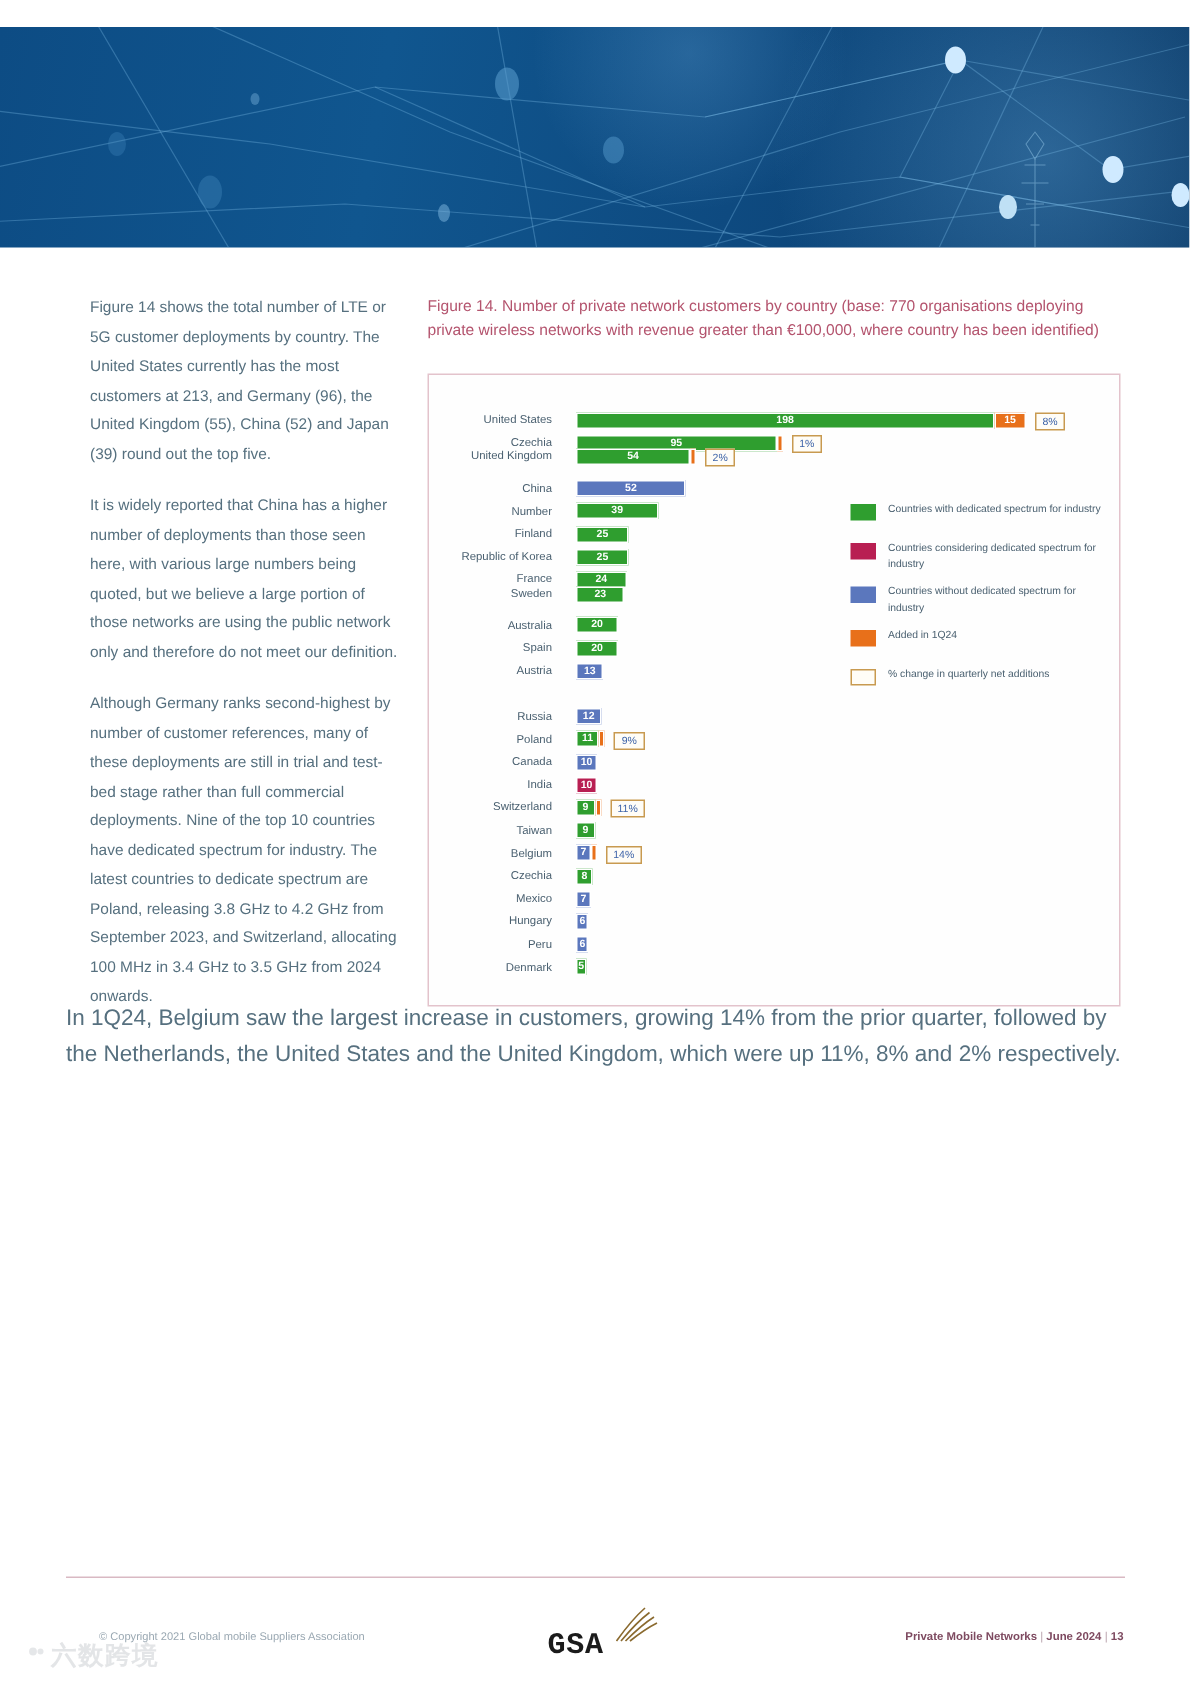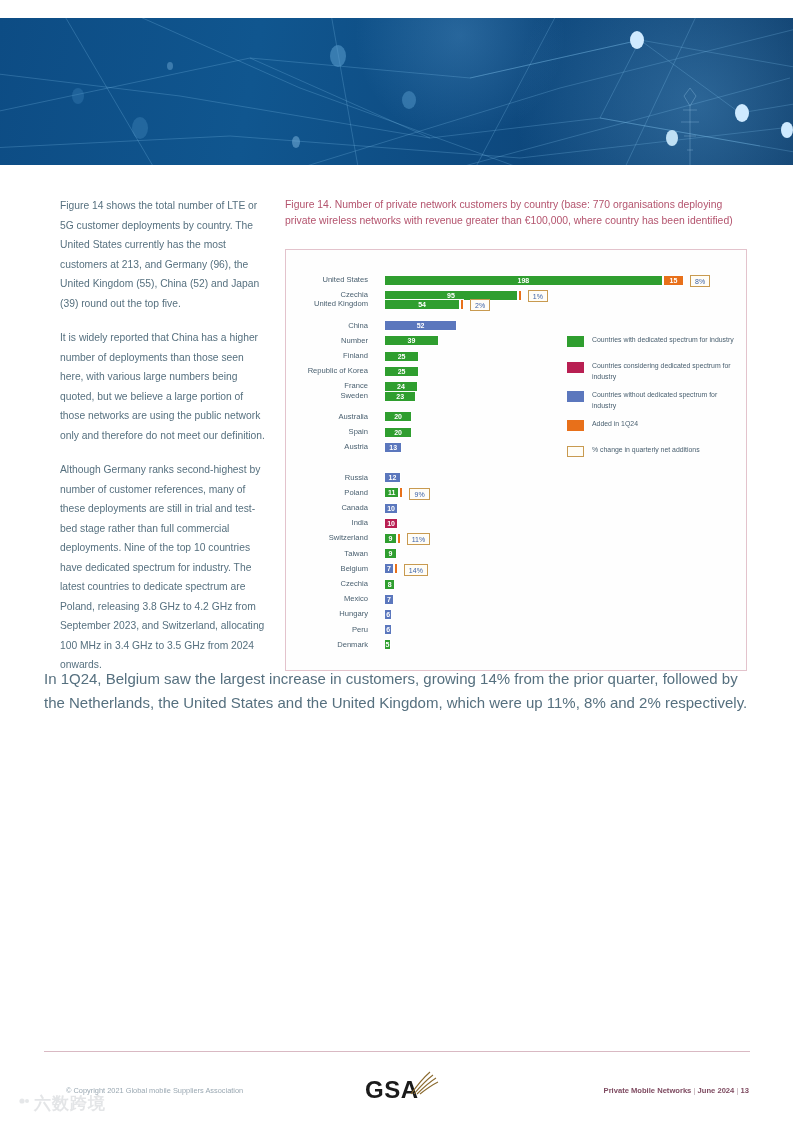--- a/index.html
+++ b/index.html
@@ -92,22 +92,22 @@
   }
   .foot-right{
     position:absolute;right:44px;top:1086px;font-size:7.6px;color:#7e4a60;text-align:right;
   }
   .foot-right b{color:#7e4a60;font-weight:700;}
   .foot-right .sep{color:#b9a3ad;font-weight:400;}
   .gsa{
     position:absolute;left:365px;top:1070px;width:70px;height:32px;
   }
   .gsa-word{
-    font-family:Liberation Sans, sans-serif;font-size:24px;font-weight:700;
-    color:#1b1b1b;letter-spacing:.5px;position:absolute;left:0;top:6px;
+    font-family:Liberation Mono, monospace;font-size:20px;font-weight:700;
+    color:#1b1b1b;letter-spacing:.5px;position:absolute;left:0;top:16px;
   }
   .watermark{
     position:absolute;left:4px;top:1092px;width:128px;height:26px;
     opacity:.5;
   }
   .wm-cn{
     position:absolute;left:30px;top:0;font-size:17px;color:#c9ccd0;
     font-family:"DejaVu Sans", sans-serif;letter-spacing:1px;font-weight:700;
   }
 </style>

